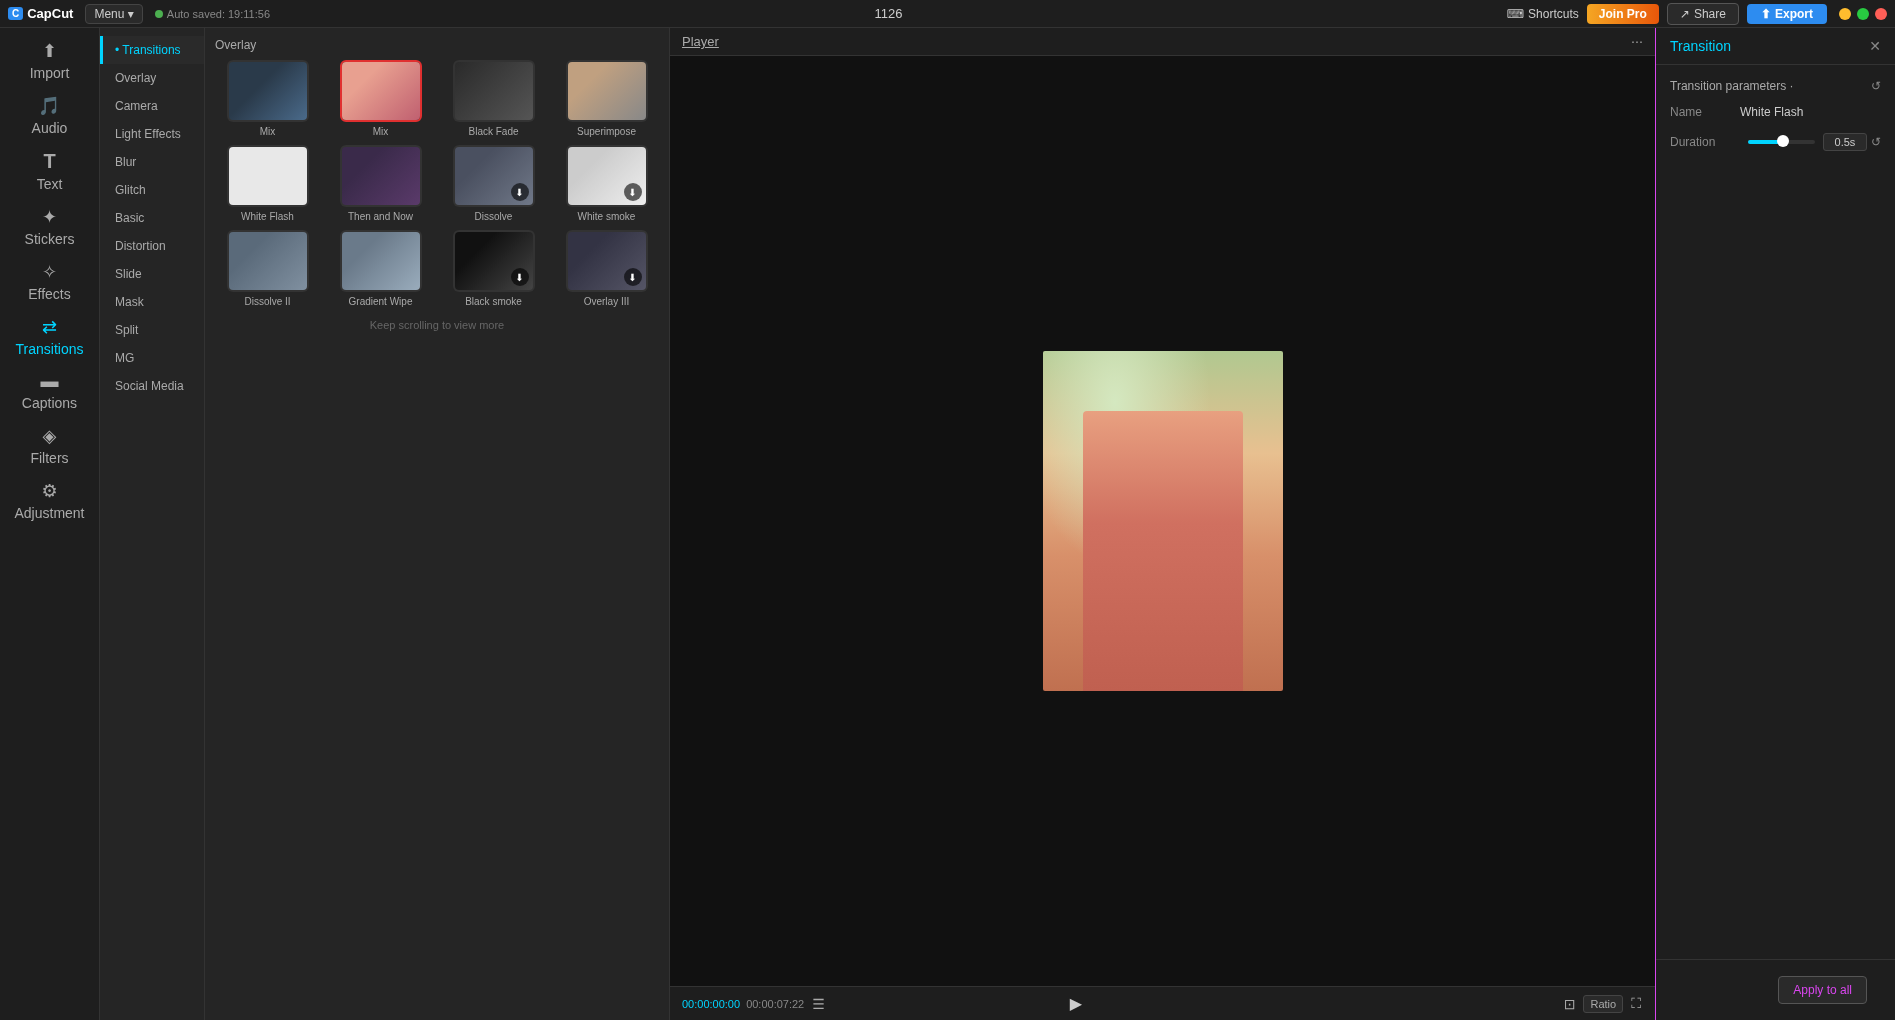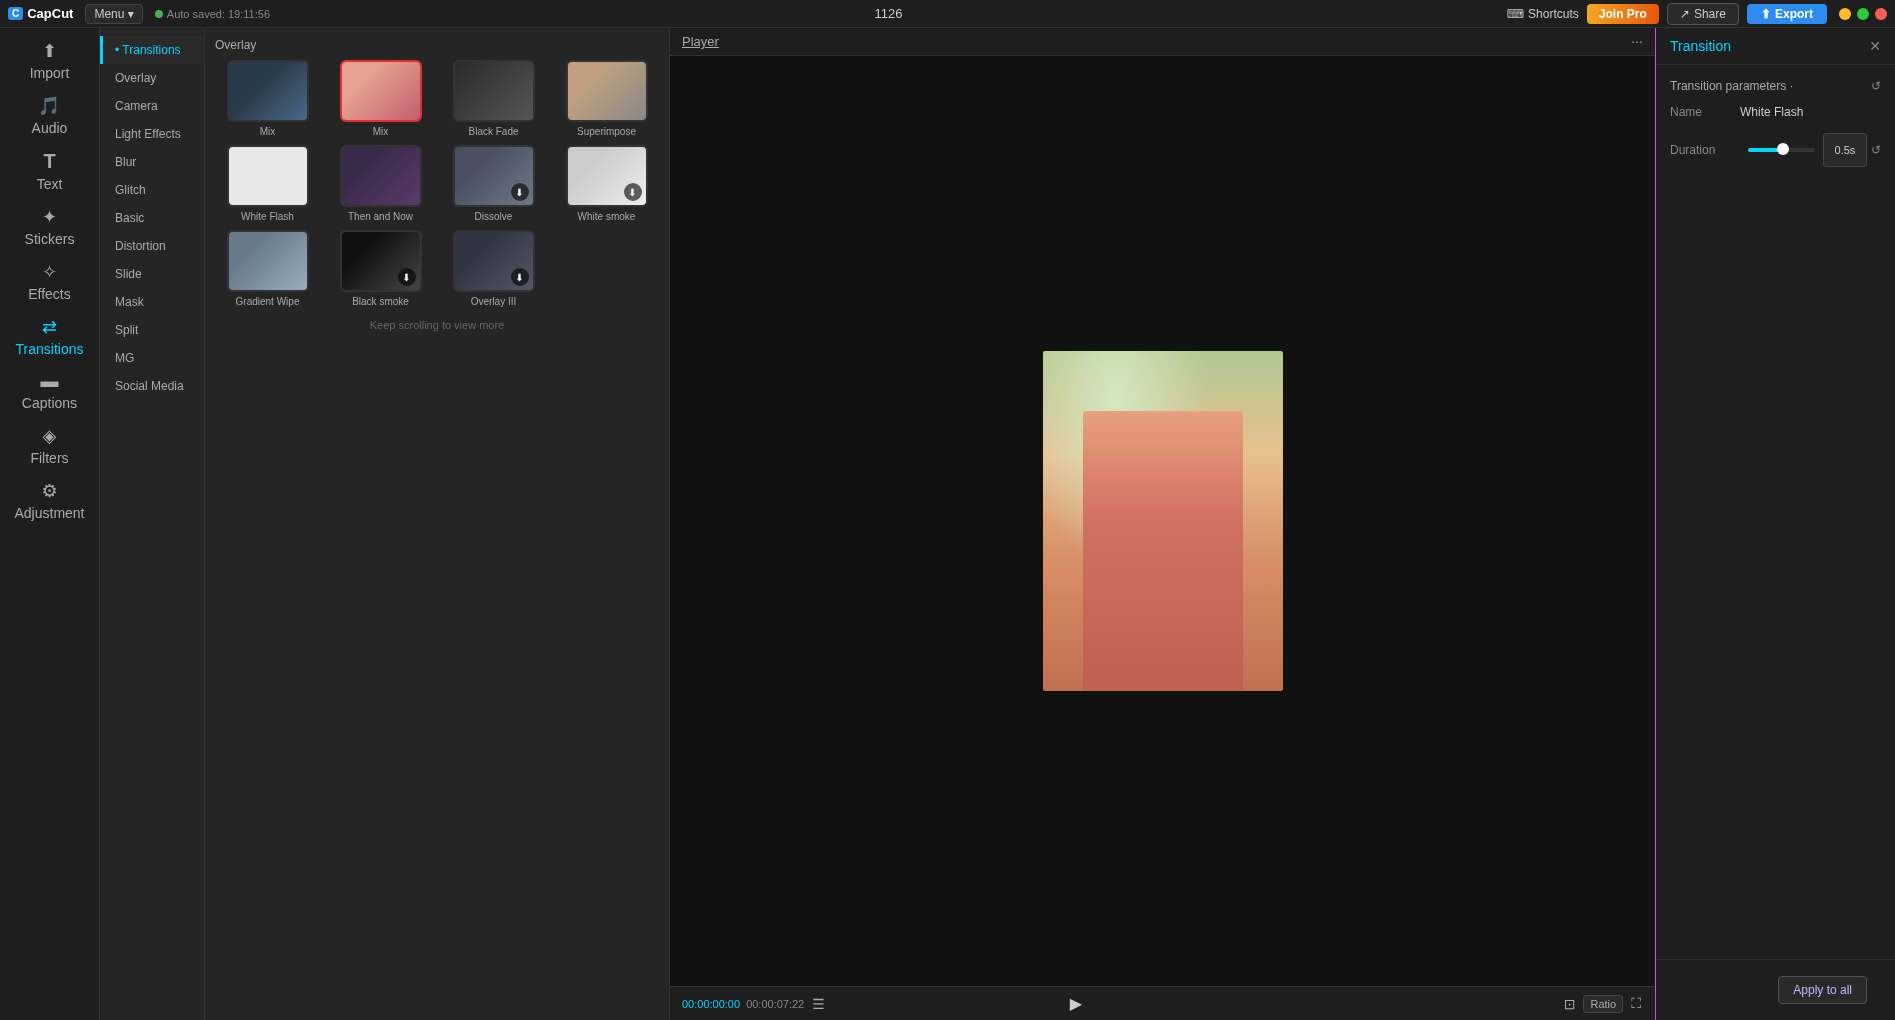--- a/index.html
+++ b/index.html
@@ -97,21 +97,21 @@
     #right-panel-body { flex: 1; padding: 14px; }
     .param-section-title { color: #aaa; font-size: 12px; margin-bottom: 12px; display: flex; align-items: center; gap: 4px; }
     .param-row { display: flex; align-items: center; margin-bottom: 14px; }
     .param-label { color: #888; font-size: 12px; width: 70px; }
     .param-value { color: #ccc; font-size: 12px; }
     .param-slider-row { display: flex; align-items: center; margin-bottom: 10px; }
     .param-slider-label { color: #888; font-size: 12px; width: 70px; }
     .slider-track { flex: 1; height: 4px; background: #333; border-radius: 2px; position: relative; margin: 0 8px; }
     .slider-fill { height: 4px; background: #00d4ff; border-radius: 2px; width: 55%; }
     .slider-thumb { position: absolute; top: -5px; left: 53%; width: 12px; height: 12px; background: #fff; border-radius: 50%; cursor: pointer; transform: translateX(-50%); }
-    .slider-value { background: #2a2a2a; border: 1px solid #444; color: #ccc; padding: 10px 6px; font-size: 11px; border-radius: 3px; width: 44px; text-align: center; }
+    .slider-value { background: #2a2a2a; border: 1px solid #444; color: #ccc; padding: 2px 6px; font-size: 11px; border-radius: 3px; width: 44px; text-align: center; }
     #apply-all-btn { margin: 8px 14px; background: #2a2a2a; border: 1px solid #555; color: #ccc; padding: 6px 14px; border-radius: 4px; cursor: pointer; font-size: 12px; float: right; }
   </style>
 </head>
 <body>
 
 <div id="topbar">
   <div class="logo">
     <span class="icon">C</span>
     <span>CapCut</span>
   </div>
@@ -255,20 +255,26 @@
           </div>
           <div class="grid-item">
             <div class="thumb thumb-wsmoke" style="position:relative;">
               <div style="width:100%;height:100%;background:linear-gradient(135deg,#ccc 30%,#eee);"></div>
               <div class="download-badge">⬇</div>
             </div>
             <span class="item-label">White smoke</span>
           </div>
 
           <div class="grid-item">
+            <div class="thumb thumb-dissII">
+              <div style="width:100%;height:100%;background:linear-gradient(135deg,#5a6a7a 30%,#8090a0);"></div>
+            </div>
+            <span class="item-label">Dissolve II</span>
+          </div>
+          <div class="grid-item">
             <div class="thumb thumb-gradwipe">
               <div style="width:100%;height:100%;background:linear-gradient(135deg,#6a7a8a 30%,#9aacbc);"></div>
             </div>
             <span class="item-label">Gradient Wipe</span>
           </div>
 
           <div class="grid-item">
             <div class="thumb thumb-bsmoke" style="position:relative;">
               <div style="width:100%;height:100%;background:linear-gradient(135deg,#111 30%,#444);"></div>
               <div class="download-badge">⬇</div>
@@ -339,17 +345,17 @@
         <span class="param-slider-label">Duration</span>
         <div class="slider-track">
           <div class="slider-fill"></div>
           <div class="slider-thumb"></div>
         </div>
         <div class="slider-value">0.5s</div>
         <span style="color:#888;cursor:pointer;margin-left:4px;">↺</span>
       </div>
     </div>
     <div style="display:flex;justify-content:flex-end;padding:8px 14px;border-top:1px solid #333;">
-      <button id="apply-all-btn" style="background:#2a2a2a;border:1px solid #555;color:#c4b5fd;padding:6px 14px;border-radius:4px;cursor:pointer;font-size:12px;text-align:right;">Apply to all</button>
+      <button id="apply-all-btn" style="background:#2a2a2a;border:1px solid #555;color:#d946ef;padding:6px 14px;border-radius:4px;cursor:pointer;font-size:12px;text-align:right;">Apply to all</button>
     </div>
   </div>
 
 </div>
 
 </body></html>

